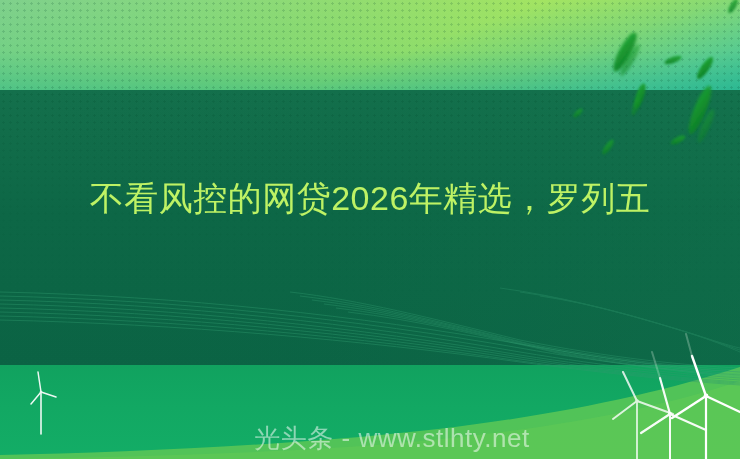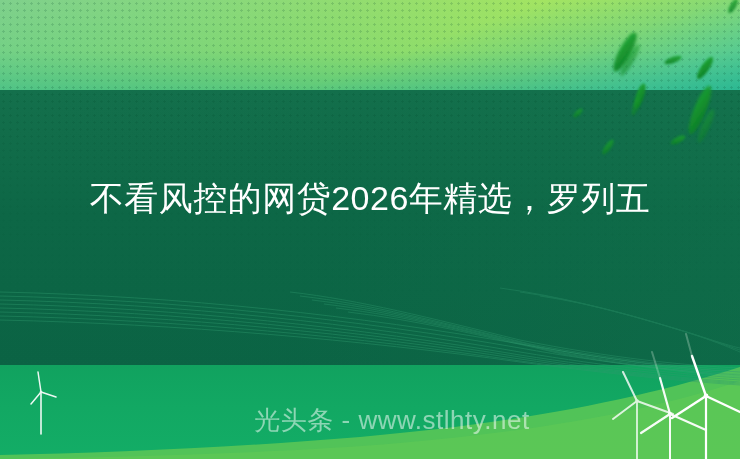--- a/index.html
+++ b/index.html
@@ -109,32 +109,32 @@
   .title-wrap {
     position: absolute;
     left: 0;
     top: 176px;
     width: 740px;
     text-align: center;
     padding: 0 24px;
     box-sizing: border-box;
   }
   .title-line {
-    color: #ffffff;
+    color: #bef264;
     font-size: 34px;
     line-height: 44px;
     letter-spacing: 0.5px;
     font-weight: 400;
     white-space: nowrap;
   }
 
   .watermark {
     position: absolute;
     left: 0;
-    bottom: 23px;
+    bottom: 5px;
     width: 740px;
     text-align: center;
     padding-left: 44px;
     box-sizing: border-box;
     color: rgba(255,255,255,0.52);
     font-size: 26px;
     line-height: 32px;
     letter-spacing: 0.5px;
     white-space: nowrap;
   }

